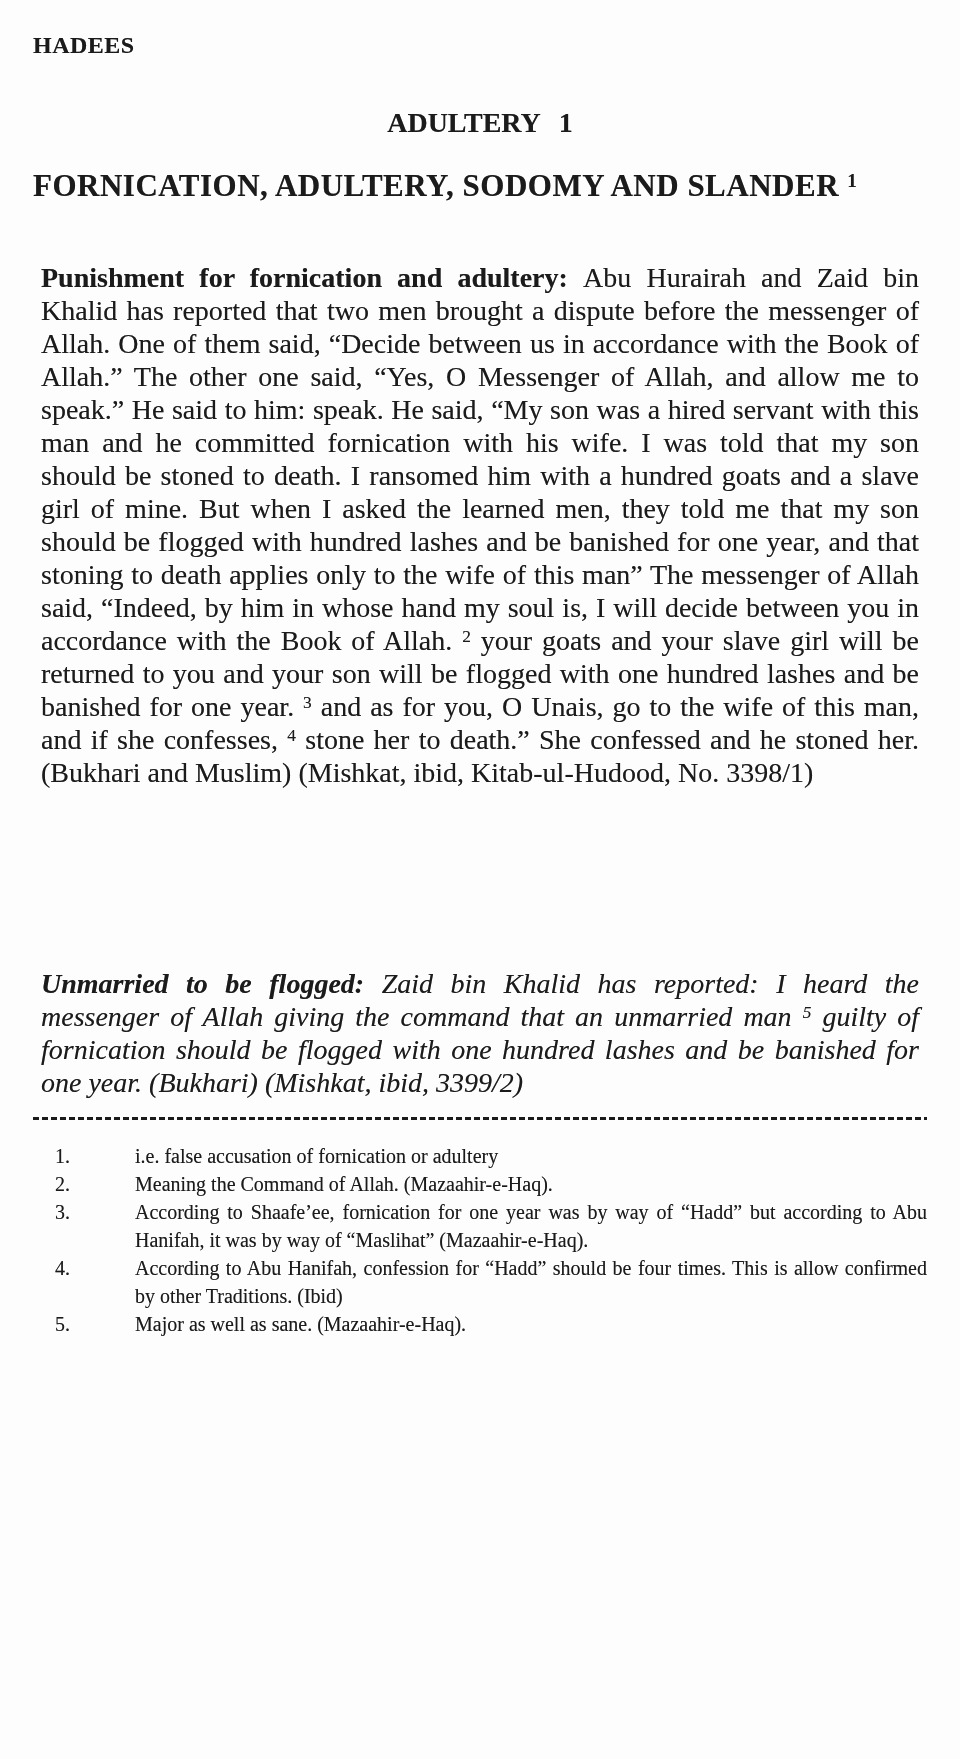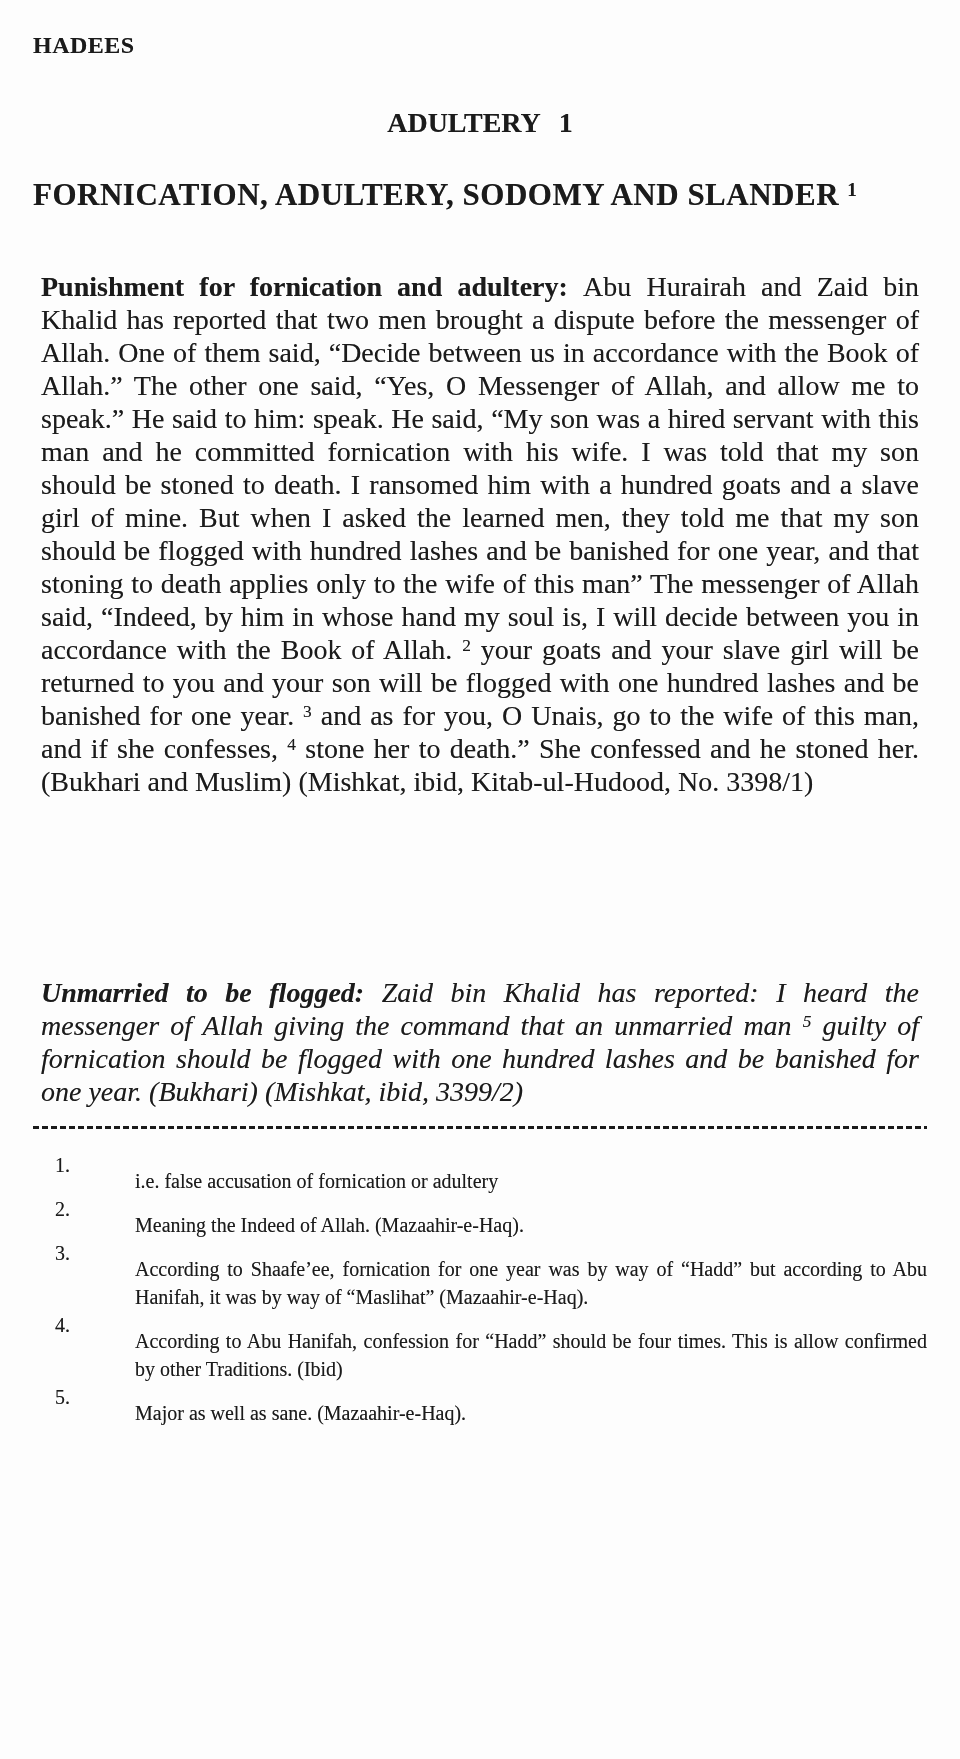--- a/index.html
+++ b/index.html
@@ -35,21 +35,21 @@
     margin-top: 48px;
     font-size: 28px;
     line-height: 30px;
     font-weight: bold;
     text-align: center;
   }
   .chapter-label .chapter-num {
     margin-left: 18px;
   }
   .chapter-heading {
-    margin-top: 40px;
+    margin-top: 31px;
     font-size: 31px;
     line-height: 33px;
     font-weight: bold;
     letter-spacing: 0.5px;
     white-space: nowrap;
   }
   .chapter-heading sup,
   .body-para sup {
     font-size: 0.62em;
     line-height: 0;
@@ -80,21 +80,20 @@
     line-height: 28px;
   }
   .footnote-number {
     box-sizing: border-box;
     flex: 0 0 102px;
     padding-left: 22px;
   }
   .footnote-text {
     flex: 1 1 auto;
     text-align: justify;
-    margin-top: 16px;
   }
 </style>
 </head>
 <body>
 
 <div class="page scan-text">
 
   <div class="book-title">HADEES</div>
 
   <div class="chapter-label">
@@ -111,21 +110,21 @@
 
   <div class="footnote-separator"></div>
 
   <div class="footnotes">
       <div class="footnote-item">
         <div class="footnote-number">1.</div>
         <div class="footnote-text">i.e. false accusation of fornication or adultery</div>
       </div>
       <div class="footnote-item">
         <div class="footnote-number">2.</div>
-        <div class="footnote-text">Meaning the Indeed of Allah. (Mazaahir-e-Haq).</div>
+        <div class="footnote-text">Meaning the Command of Allah. (Mazaahir-e-Haq).</div>
       </div>
       <div class="footnote-item">
         <div class="footnote-number">3.</div>
         <div class="footnote-text">According to Shaafe’ee, fornication for one year was by way of “Hadd” but according to Abu Hanifah, it was by way of “Maslihat” (Mazaahir-e-Haq).</div>
       </div>
       <div class="footnote-item">
         <div class="footnote-number">4.</div>
         <div class="footnote-text">According to Abu Hanifah, confession for “Hadd” should be four times. This is allow confirmed by other Traditions. (Ibid)</div>
       </div>
       <div class="footnote-item">

